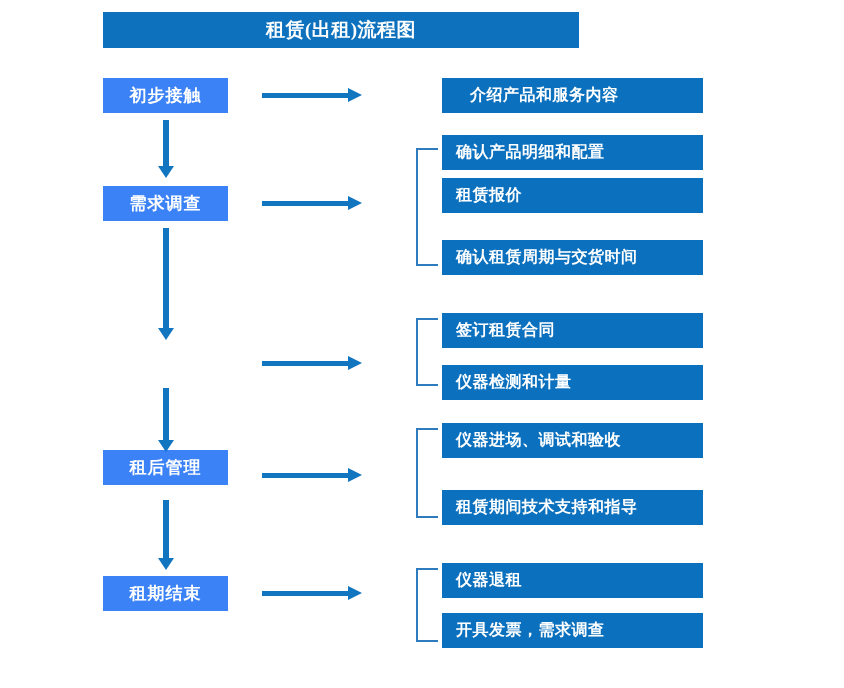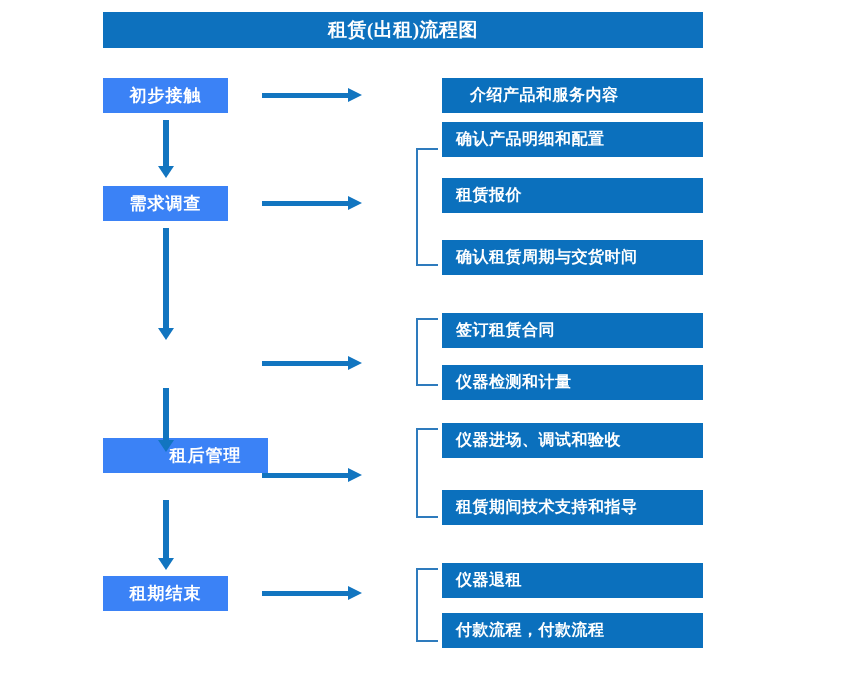--- a/index.html
+++ b/index.html
@@ -17,21 +17,21 @@
     position: relative;
     width: 844px;
     height: 688px;
   }
 
   
   .title-bar {
     position: absolute;
     left: 103px;
     top: 12px;
-    width: 600px;
+    width: 476px;
     height: 36px;
     background: #0d71be;
     color: #ffffff;
     font-size: 19px;
     font-weight: bold;
     display: flex;
     align-items: center;
     justify-content: center;
     letter-spacing: 0.5px;
   }
@@ -131,21 +131,21 @@
 </style>
 </head>
 <body>
 
 <div id="canvas">
 
   <div class="title-bar">租赁(出租)流程图</div>
 
   <div class="stage-box" style="top:78px;">初步接触</div>
   <div class="stage-box" style="top:186px;">需求调查</div>
-  <div class="stage-box" style="top:438px;padding-left:40px;">租后管理</div>
+  <div class="stage-box" style="top:450px;">租后管理</div>
   <div class="stage-box" style="top:576px;text-align:right;">租期结束</div>
 
   <div class="v-arrow" style="top:120px; height:58px;">
     <div class="shaft" style="height:46px;"></div>
     <div class="head" style="top:46px;"></div>
   </div>
   <div class="v-arrow" style="top:228px; height:112px;">
     <div class="shaft" style="height:100px;"></div>
     <div class="head" style="top:100px;"></div>
   </div>
@@ -178,23 +178,23 @@
     <div class="shaft"></div>
     <div class="head"></div>
   </div>
 
   <div class="bracket" style="top:148px; height:118px;"></div>
   <div class="bracket" style="top:318px; height:68px;"></div>
   <div class="bracket" style="top:428px; height:90px;"></div>
   <div class="bracket" style="top:568px; height:74px;"></div>
 
   <div class="detail-box" style="top:78px;padding-left:28px;">介绍产品和服务内容</div>
-  <div class="detail-box" style="top:122px;">确认产品明细和配置</div>
+  <div class="detail-box" style="top:135px;">确认产品明细和配置</div>
   <div class="detail-box" style="top:178px;">租赁报价</div>
   <div class="detail-box" style="top:240px;">确认租赁周期与交货时间</div>
   <div class="detail-box" style="top:313px;">签订租赁合同</div>
   <div class="detail-box" style="top:365px;">仪器检测和计量</div>
   <div class="detail-box" style="top:423px;">仪器进场、调试和验收</div>
   <div class="detail-box" style="top:490px;">租赁期间技术支持和指导</div>
   <div class="detail-box" style="top:563px;">仪器退租</div>
-  <div class="detail-box" style="top:613px;">付款流程，付款流程</div>
+  <div class="detail-box" style="top:613px;">开具发票，需求调查</div>
 
 </div>
 
 </body></html>

